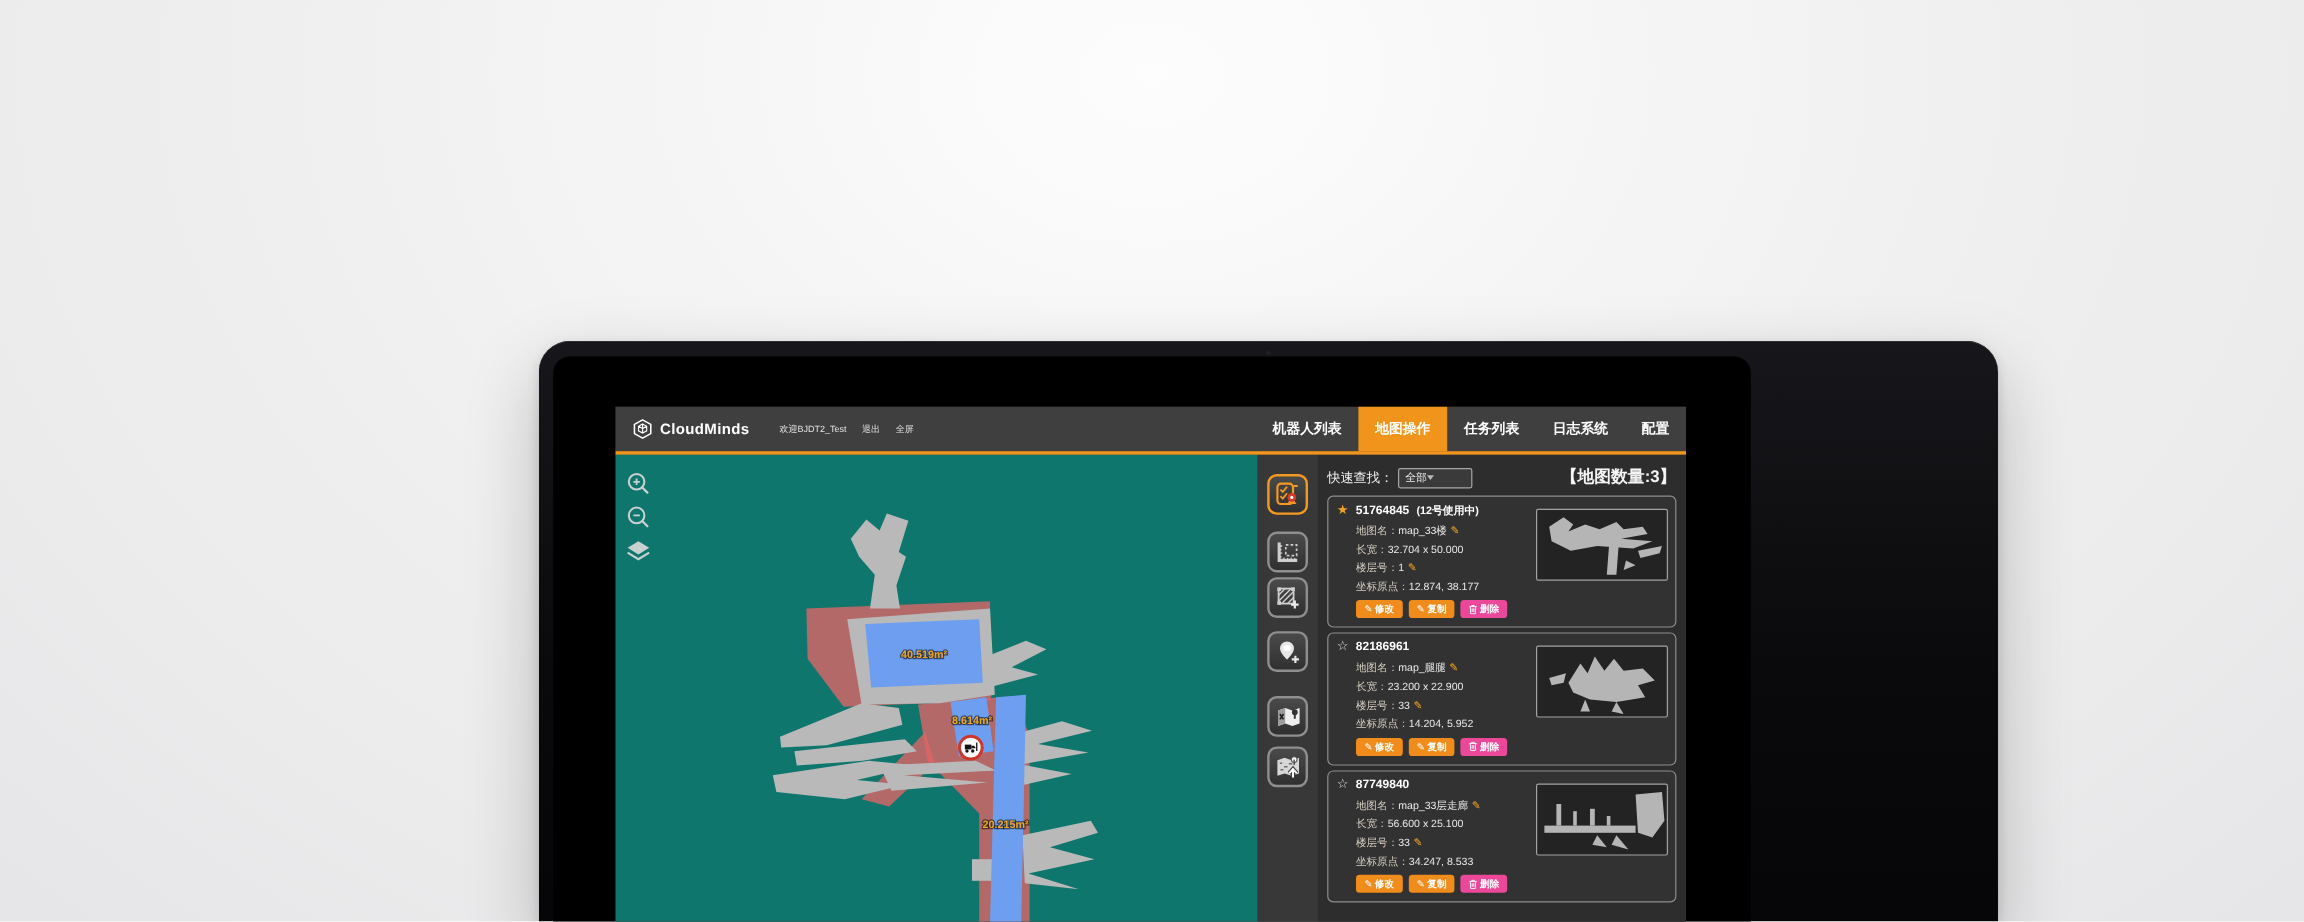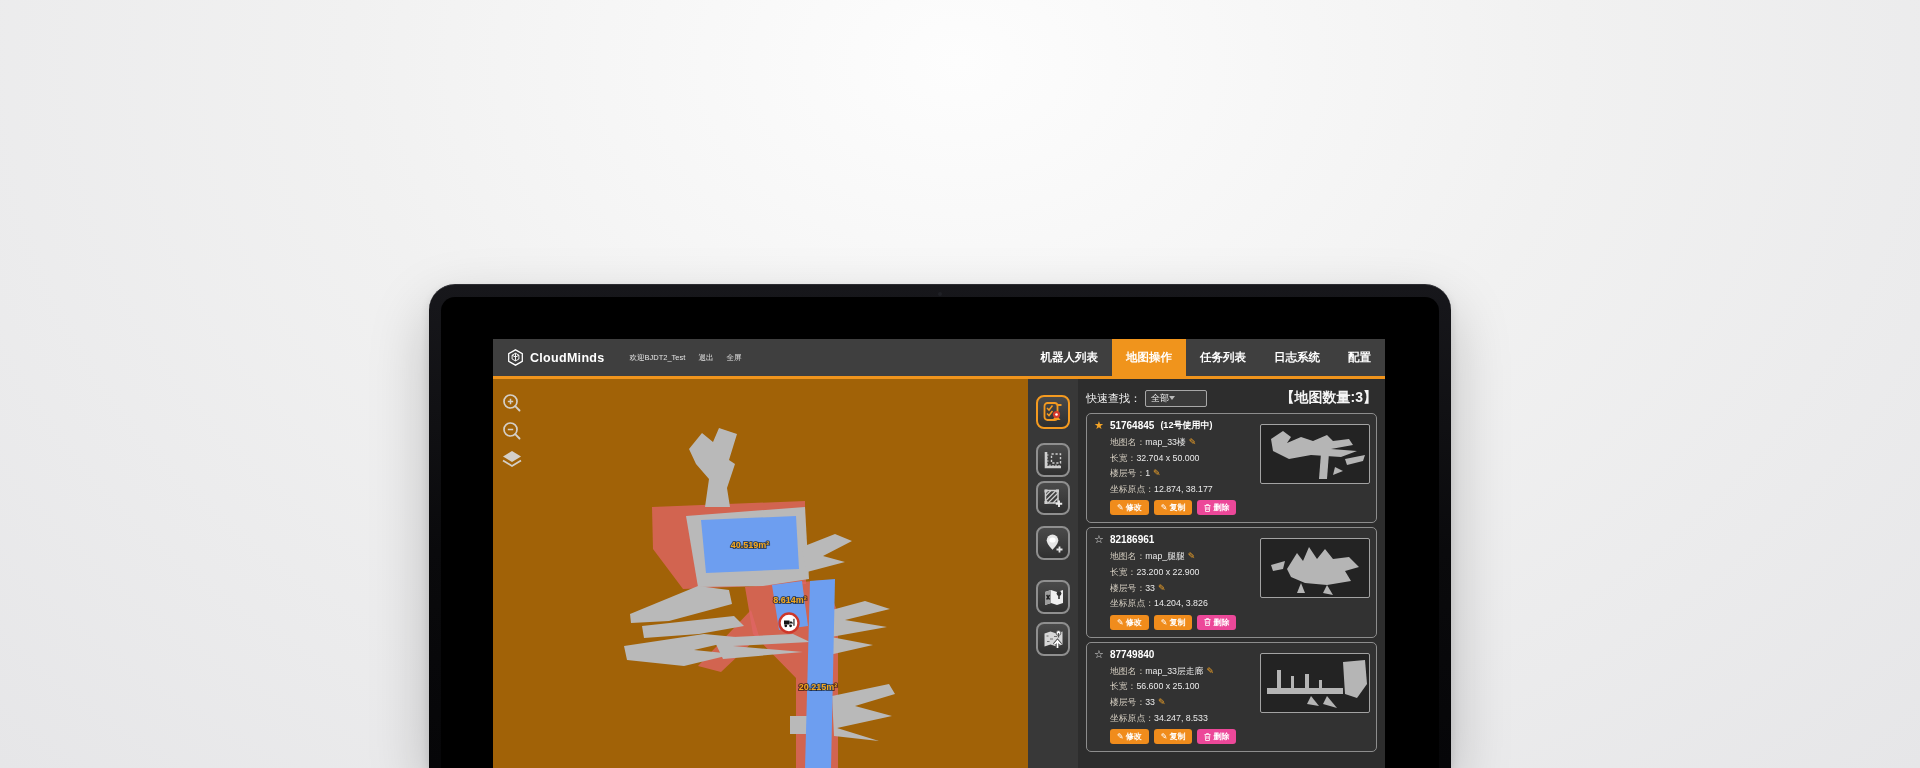--- a/index.html
+++ b/index.html
@@ -3,21 +3,21 @@
 <meta charset="utf-8">
 <style>
   * { margin:0; padding:0; box-sizing:border-box; }
   html,body { width:1920px; height:768px; overflow:hidden; }
   body { font-family:"Liberation Sans","DejaVu Sans",sans-serif; }
 
   .stage { position:relative; width:1920px; height:768px;
     background:radial-gradient(ellipse at 50% 8%, #fdfdfd 0%, #f1f1f1 45%, #e6e6e8 100%); }
 
   
-  .laptop { position:absolute; left:429px; top:284px; width:1022px; height:484px;
+  .laptop { position:absolute; left:449px; top:284px; width:1216px; height:484px;
     background:linear-gradient(180deg,#17171b 0%, #0a0a0c 55%, #060608 100%);
     border-radius:26px 26px 0 0;
     box-shadow:0 24px 60px rgba(0,0,0,0.22), 0 4px 10px rgba(0,0,0,0.12);
     border-top:1px solid #2c2c31; }
   .camera-dot { position:absolute; left:50%; top:7px; width:4px; height:4px; margin-left:-2px;
     border-radius:50%; background:#1f2025; }
   .screen { position:absolute; left:12px; top:12px; width:998px; height:472px;
     background:#000; border-radius:14px 14px 0 0; overflow:hidden; }
 
   
@@ -31,21 +31,21 @@
   .brand-text { font-size:12.5px; font-weight:bold; letter-spacing:0.3px; color:#fff; }
   .user-links { display:flex; align-items:center; gap:13px; margin-left:25px;
     font-size:7.5px; color:#e3e3e3; }
   .user-links span { cursor:default; }
   .nav-menu { margin-left:auto; display:flex; align-items:stretch; font-size:11.5px; font-weight:bold; }
   .nav-item { display:flex; align-items:center; padding:0 14px; color:#fff; cursor:default; }
   .nav-item.active { background:#f0941c;text-align:right; }
 
   
   .content { position:absolute; top:40px; left:0; right:0; bottom:0; display:flex; }
-  .map-area { position:relative; flex:1; background:#a16207; overflow:hidden;text-align:center; }
+  .map-area { position:relative; flex:1; background:#0f766e; overflow:hidden;text-align:center; }
   .map-svg { position:absolute; inset:0; }
   .map-ctrl { position:absolute; left:8px; width:22px; height:24px; display:flex;
     align-items:center; justify-content:center; opacity:0.92; }
 
   
   .tool-col { position:relative; width:50px; background:#383838; }
   .ticon { position:absolute; left:8px; width:34px; height:34px; border:2px solid #8f8f8f;
     border-radius:8px; background:linear-gradient(180deg,#4a4a4a,#303030);
     display:flex; align-items:center; justify-content:center; }
   .ticon.selected { border-color:#f49a20; }
@@ -304,21 +304,21 @@
               <div class="field">
                 <span class="flabel">地图名：</span><span class="fval">map_腿腿</span><span class="pencil">✎</span>
               </div>
               <div class="field">
                 <span class="flabel">长宽：</span><span class="fval">23.200 x 22.900</span>
               </div>
               <div class="field">
                 <span class="flabel">楼层号：</span><span class="fval">33</span><span class="pencil">✎</span>
               </div>
               <div class="field">
-                <span class="flabel">坐标原点：</span><span class="fval">14.204, 3.826</span>
+                <span class="flabel">坐标原点：</span><span class="fval">14.204, 5.952</span>
               </div>
               <div class="btn-row">
                 <button class="btn">
                     <span class="pencil">✎</span>
                     <span>修改</span>
                   </button>
                 <button class="btn">
                     <span class="pencil">✎</span>
                     <span>复制</span>
                   </button>

